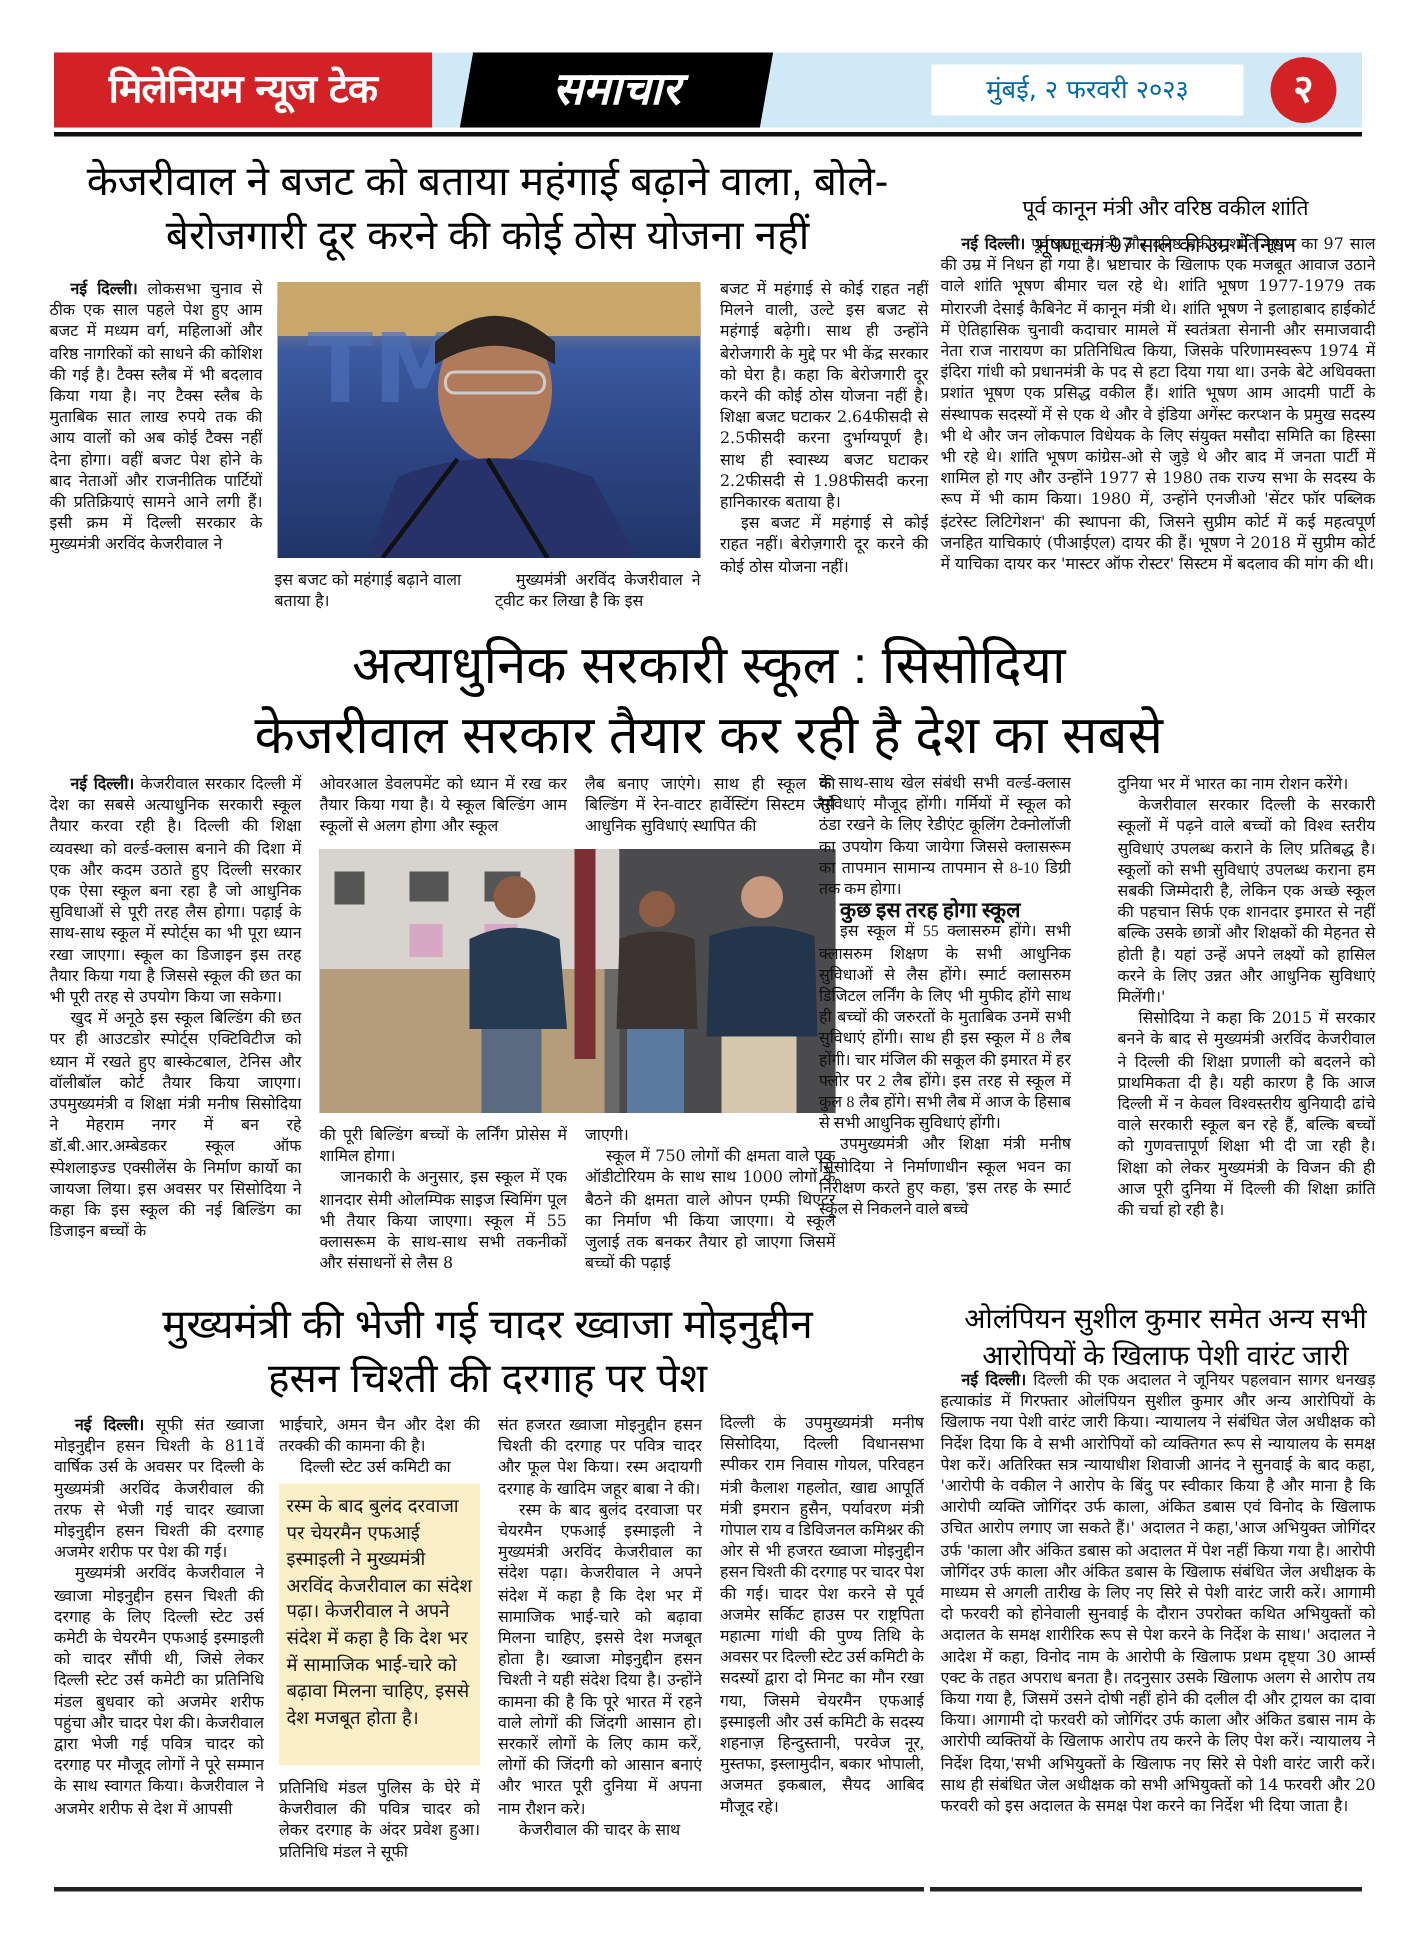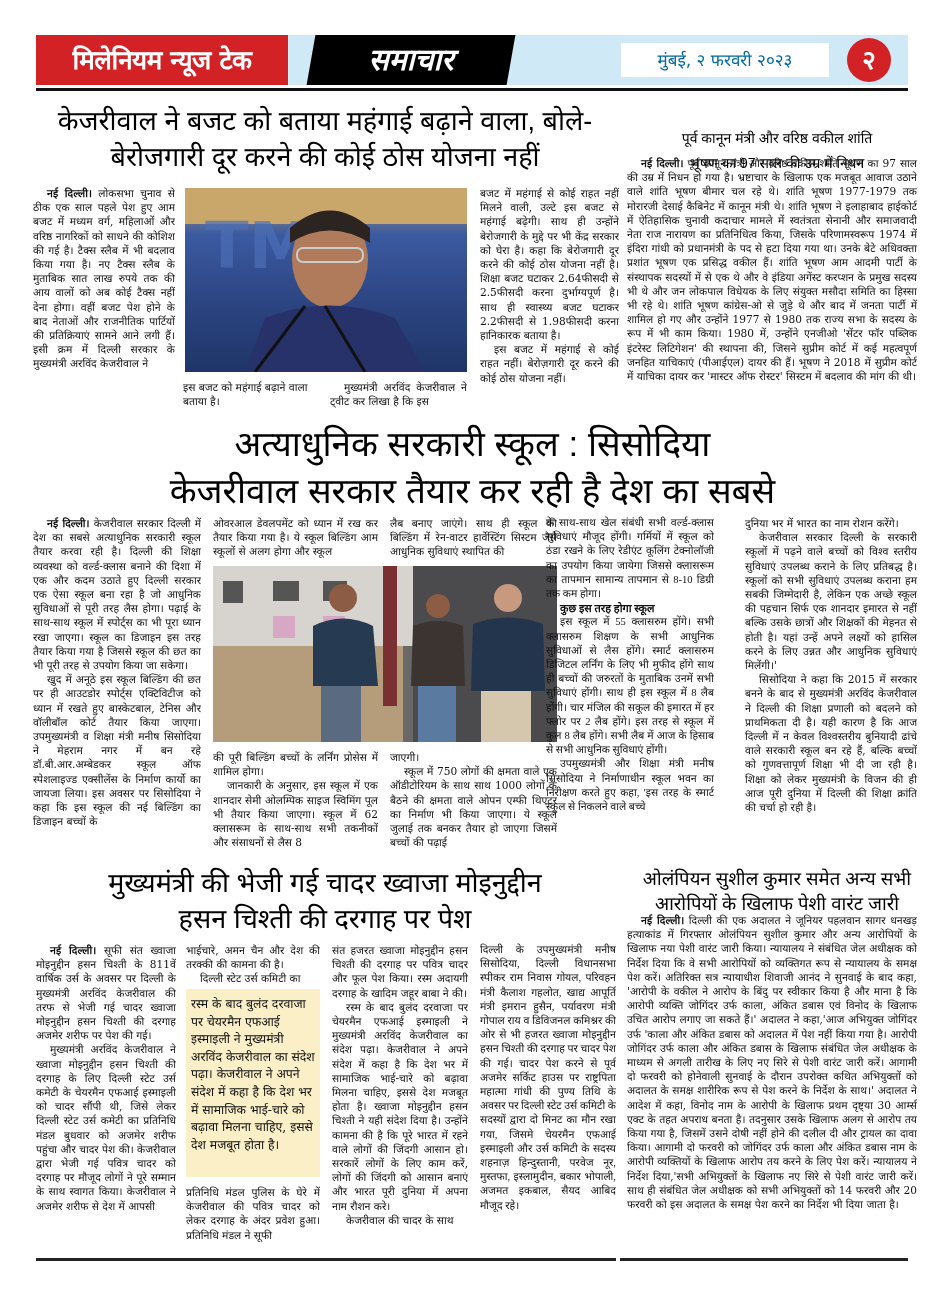--- a/index.html
+++ b/index.html
@@ -17,21 +17,21 @@
   .page-num { position: absolute; left: 811px; top: 3px; width: 44px; height: 44px; border-radius: 50%; background: #d32226; color: #fff;
               font-size: 26px; line-height: 44px; text-align: center; font-weight: bold; }
   .mast-rule { position: absolute; left: 36px; top: 88px; width: 872px; height: 3px; background: #111; }
 
   
   .hl { position: absolute; font-family: "Liberation Sans", "DejaVu Sans", sans-serif; font-weight: normal; color: #000; text-align: center; line-height: 1.2; }
   .col { position: absolute; font-family: "DejaVu Serif", "Liberation Serif", serif; font-size: 10.6px; line-height: 14.2px; text-align: justify; color: #111; overflow: hidden; }
   .col p { text-indent: 14px; }
   .col p.noindent { text-indent: 0; }
   .dateline { font-weight: bold; }
-  .subhead { font-weight: bold; font-size: 11px; text-indent: 14px; }
+  .subhead { font-weight: bold; font-size: 14px; text-indent: 14px; }
   .caption { position: absolute; font-family: "DejaVu Serif", serif; font-size: 10.6px; line-height: 14.2px; color: #111; }
 
   
   .photo { position: absolute; overflow: hidden; }
   .photo1 { left: 185px; top: 188px; width: 282px; height: 184px;
             background: linear-gradient(180deg, #c6a56a 0%, #3b5aa0 25%, #2d4684 60%, #1f3568 100%); }
   .photo2 { left: 213px; top: 566px; width: 344px; height: 176px;
             background: linear-gradient(90deg, #a8977f 0%, #b6a58c 30%, #6b6a68 55%, #4a4a4c 100%); }
 
   
@@ -125,21 +125,21 @@
     <path d="M200 60 Q225 50 250 60 L252 120 L198 120 Z" fill="#3b3431"></path>
     <rect x="205" y="120" width="38" height="56" fill="#5b7aa0"></rect>
     <circle cx="295" cy="32" r="14" fill="#c79a80"></circle>
     <path d="M260 58 Q295 45 330 58 L332 125 L258 125 Z" fill="#23344d"></path>
     <rect x="268" y="125" width="50" height="51" fill="#d4c7ae"></rect>
   </svg>
 </div>
 
 <div class="col" style="left:213px; top:750px; width:165px; height:105px;">
   <p class="noindent">की पूरी बिल्डिंग बच्चों के लर्निंग प्रोसेस में शामिल होगा।</p>
-  <p>जानकारी के अनुसार, इस स्कूल में एक शानदार सेमी ओलम्पिक साइज स्विमिंग पूल भी तैयार किया जाएगा। स्कूल में 62 क्लासरूम के साथ-साथ सभी तकनीकों और संसाधनों से लैस 8</p>
+  <p>जानकारी के अनुसार, इस स्कूल में एक शानदार सेमी ओलम्पिक साइज स्विमिंग पूल भी तैयार किया जाएगा। स्कूल में 55 क्लासरूम के साथ-साथ सभी तकनीकों और संसाधनों से लैस 8</p>
 </div>
 <div class="col" style="left:390px; top:750px; width:167px; height:105px;">
   <p class="noindent">जाएगी।</p>
   <p>स्कूल में 750 लोगों की क्षमता वाले एक ऑडीटोरियम के साथ साथ 1000 लोगों के बैठने की क्षमता वाले ओपन एम्फी थिएटर का निर्माण भी किया जाएगा। ये स्कूल जुलाई तक बनकर तैयार हो जाएगा जिसमें बच्चों की पढ़ाई</p>
 </div>
 
 <div class="col" style="left:546px; top:516px; width:168px; height:340px;font-family:Liberation Serif, serif;">
   <p class="noindent">के साथ-साथ खेल संबंधी सभी वर्ल्ड-क्लास सुविधाएं मौजूद होंगी। गर्मियों में स्कूल को ठंडा रखने के लिए रेडीएंट कूलिंग टेक्नोलॉजी का उपयोग किया जायेगा जिससे क्लासरूम का तापमान सामान्य तापमान से 8-10 डिग्री तक कम होगा।</p>
   <p class="subhead">कुछ इस तरह होगा स्कूल</p>
   <p>इस स्कूल में 55 क्लासरुम होंगे। सभी क्लासरुम शिक्षण के सभी आधुनिक सुविधाओं से लैस होंगे। स्मार्ट क्लासरुम डिजिटल लर्निंग के लिए भी मुफीद होंगे साथ ही बच्चों की जरुरतों के मुताबिक उनमें सभी सुविधाएं होंगी। साथ ही इस स्कूल में 8 लैब होंगी। चार मंजिल की सकूल की इमारत में हर फ्लोर पर 2 लैब होंगे। इस तरह से स्कूल में कुल 8 लैब होंगे। सभी लैब में आज के हिसाब से सभी आधुनिक सुविधाएं होंगी।</p>

